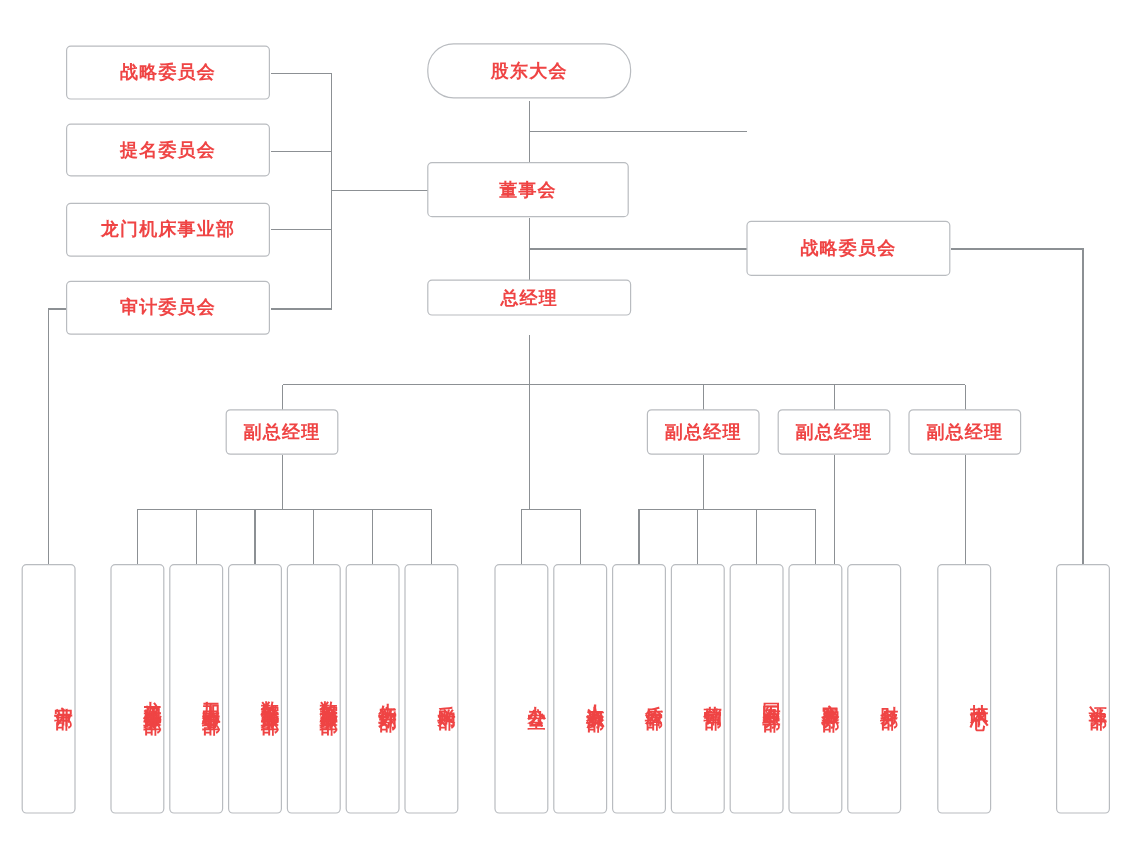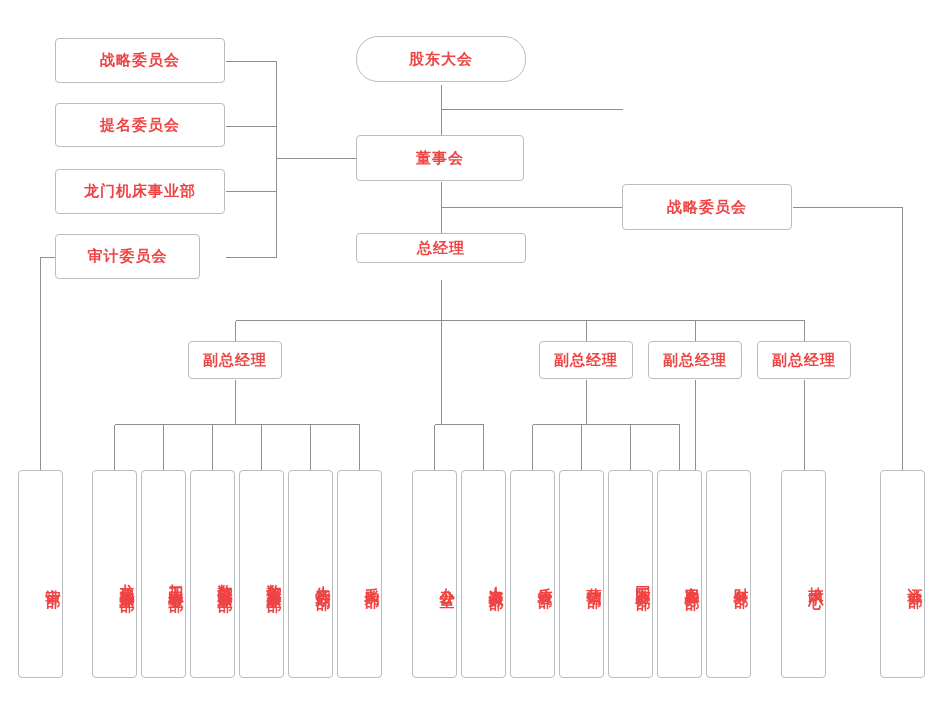--- a/index.html
+++ b/index.html
@@ -80,21 +80,21 @@
 
   <div class="node" style="left:356px;top:135px;width:168px;height:46px;">董事会</div>
 
   <div class="node" style="left:622px;top:184px;width:170px;height:46px;">战略委员会</div>
 
   <div class="node" style="left:356px;top:233px;width:170px;height:30px;">总经理</div>
 
   <div class="node" style="left:55px;top:38px;width:170px;height:45px;">战略委员会</div>
   <div class="node" style="left:55px;top:103px;width:170px;height:44px;">提名委员会</div>
   <div class="node" style="left:55px;top:169px;width:170px;height:45px;">龙门机床事业部</div>
-  <div class="node" style="left:55px;top:234px;width:145px;height:45px;">审计委员会</div>
+  <div class="node" style="left:55px;top:234px;width:170px;height:45px;">审计委员会</div>
 
   <div class="node" style="left:188px;top:341px;width:94px;height:38px;">副总经理</div>
   <div class="node" style="left:539px;top:341px;width:94px;height:38px;">副总经理</div>
   <div class="node" style="left:648px;top:341px;width:94px;height:38px;">副总经理</div>
   <div class="node" style="left:757px;top:341px;width:94px;height:38px;">副总经理</div>
 
   <div class="node vert" style="left:18px;top:470px;width:45px;height:208px;">审计部</div>
   <div class="node vert" style="left:92px;top:470px;width:45px;height:208px;">龙门机床事业部</div>
   <div class="node vert" style="left:141px;top:470px;width:45px;height:208px;">加工中心事业部</div>
   <div class="node vert" style="left:190px;top:470px;width:45px;height:208px;">数控铣床事业部</div>

